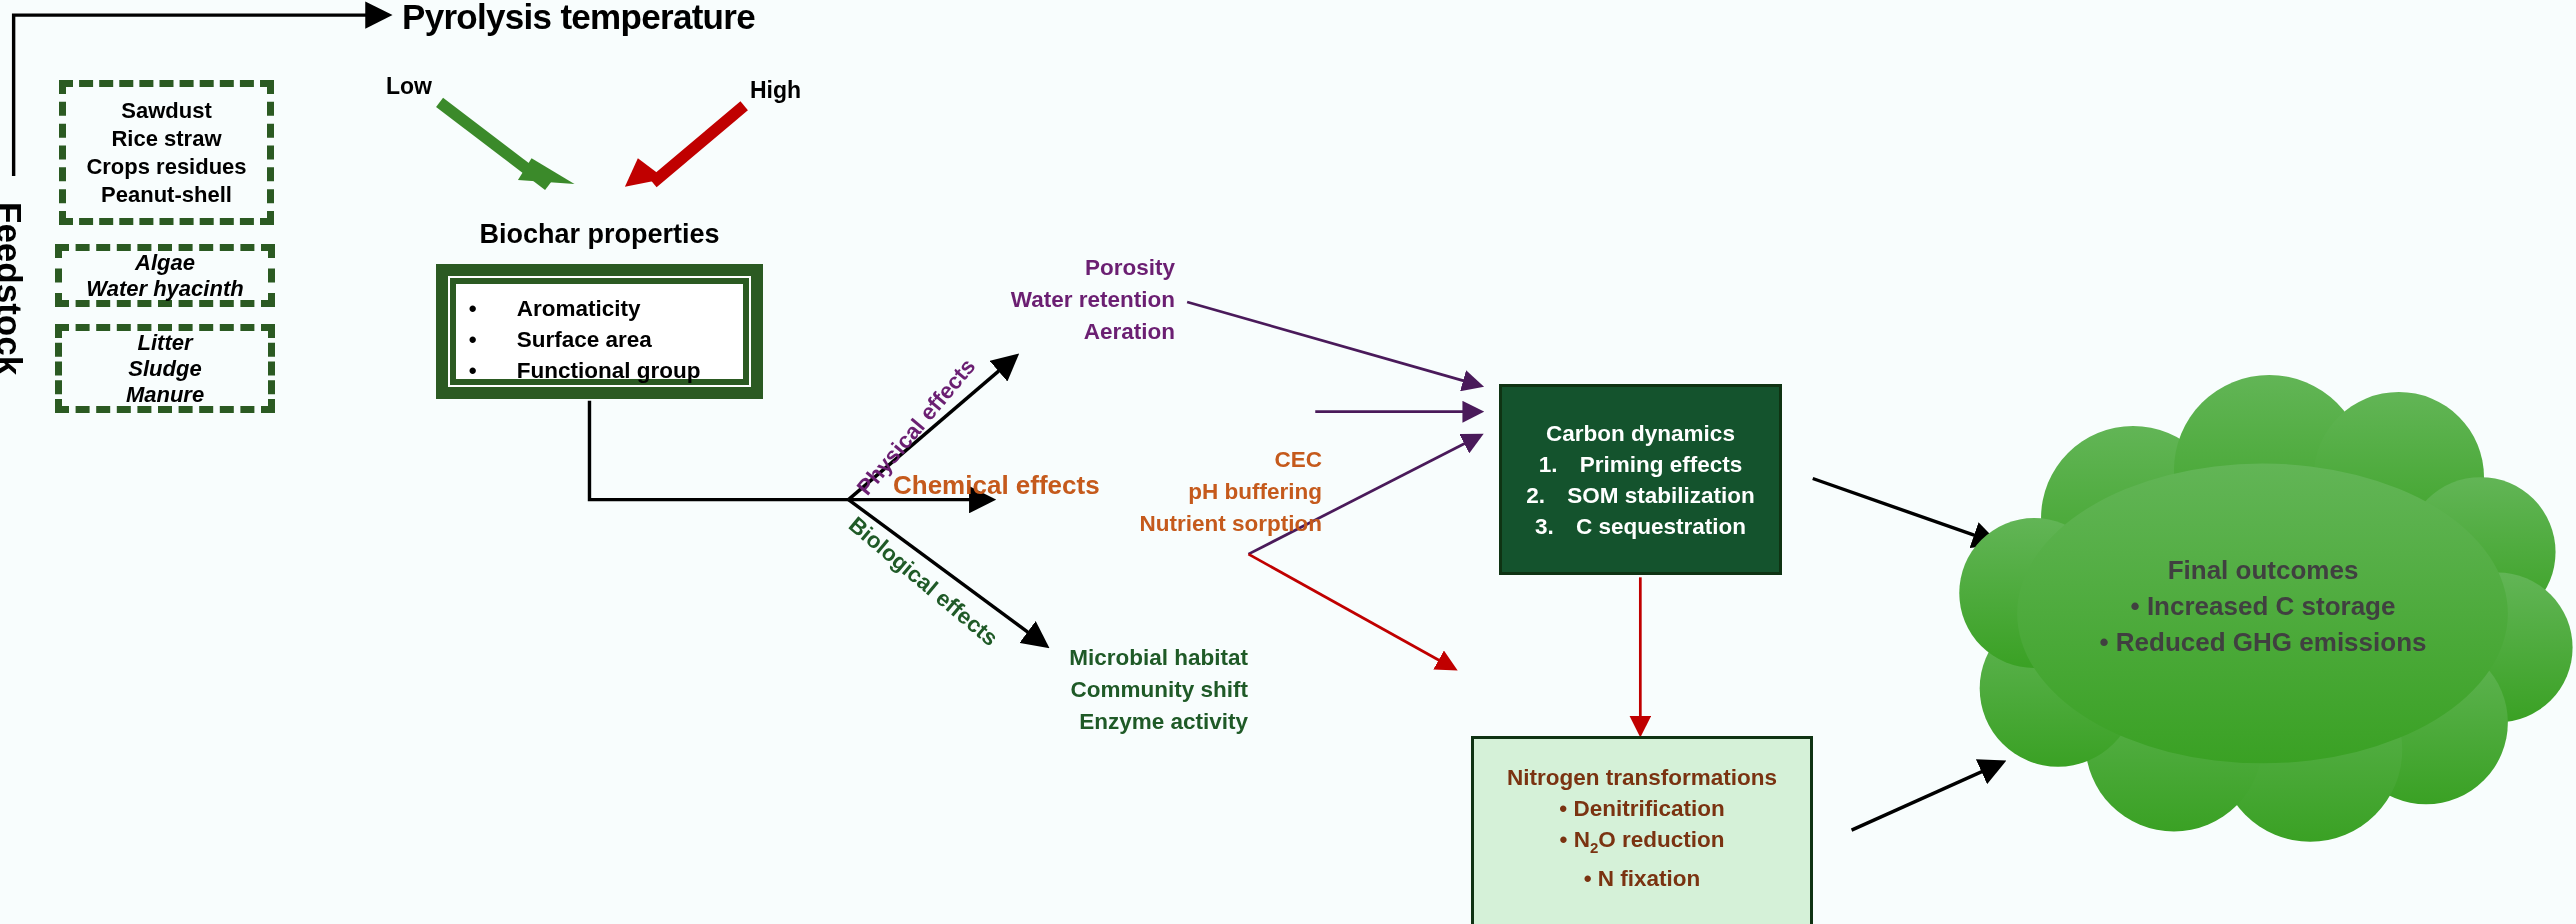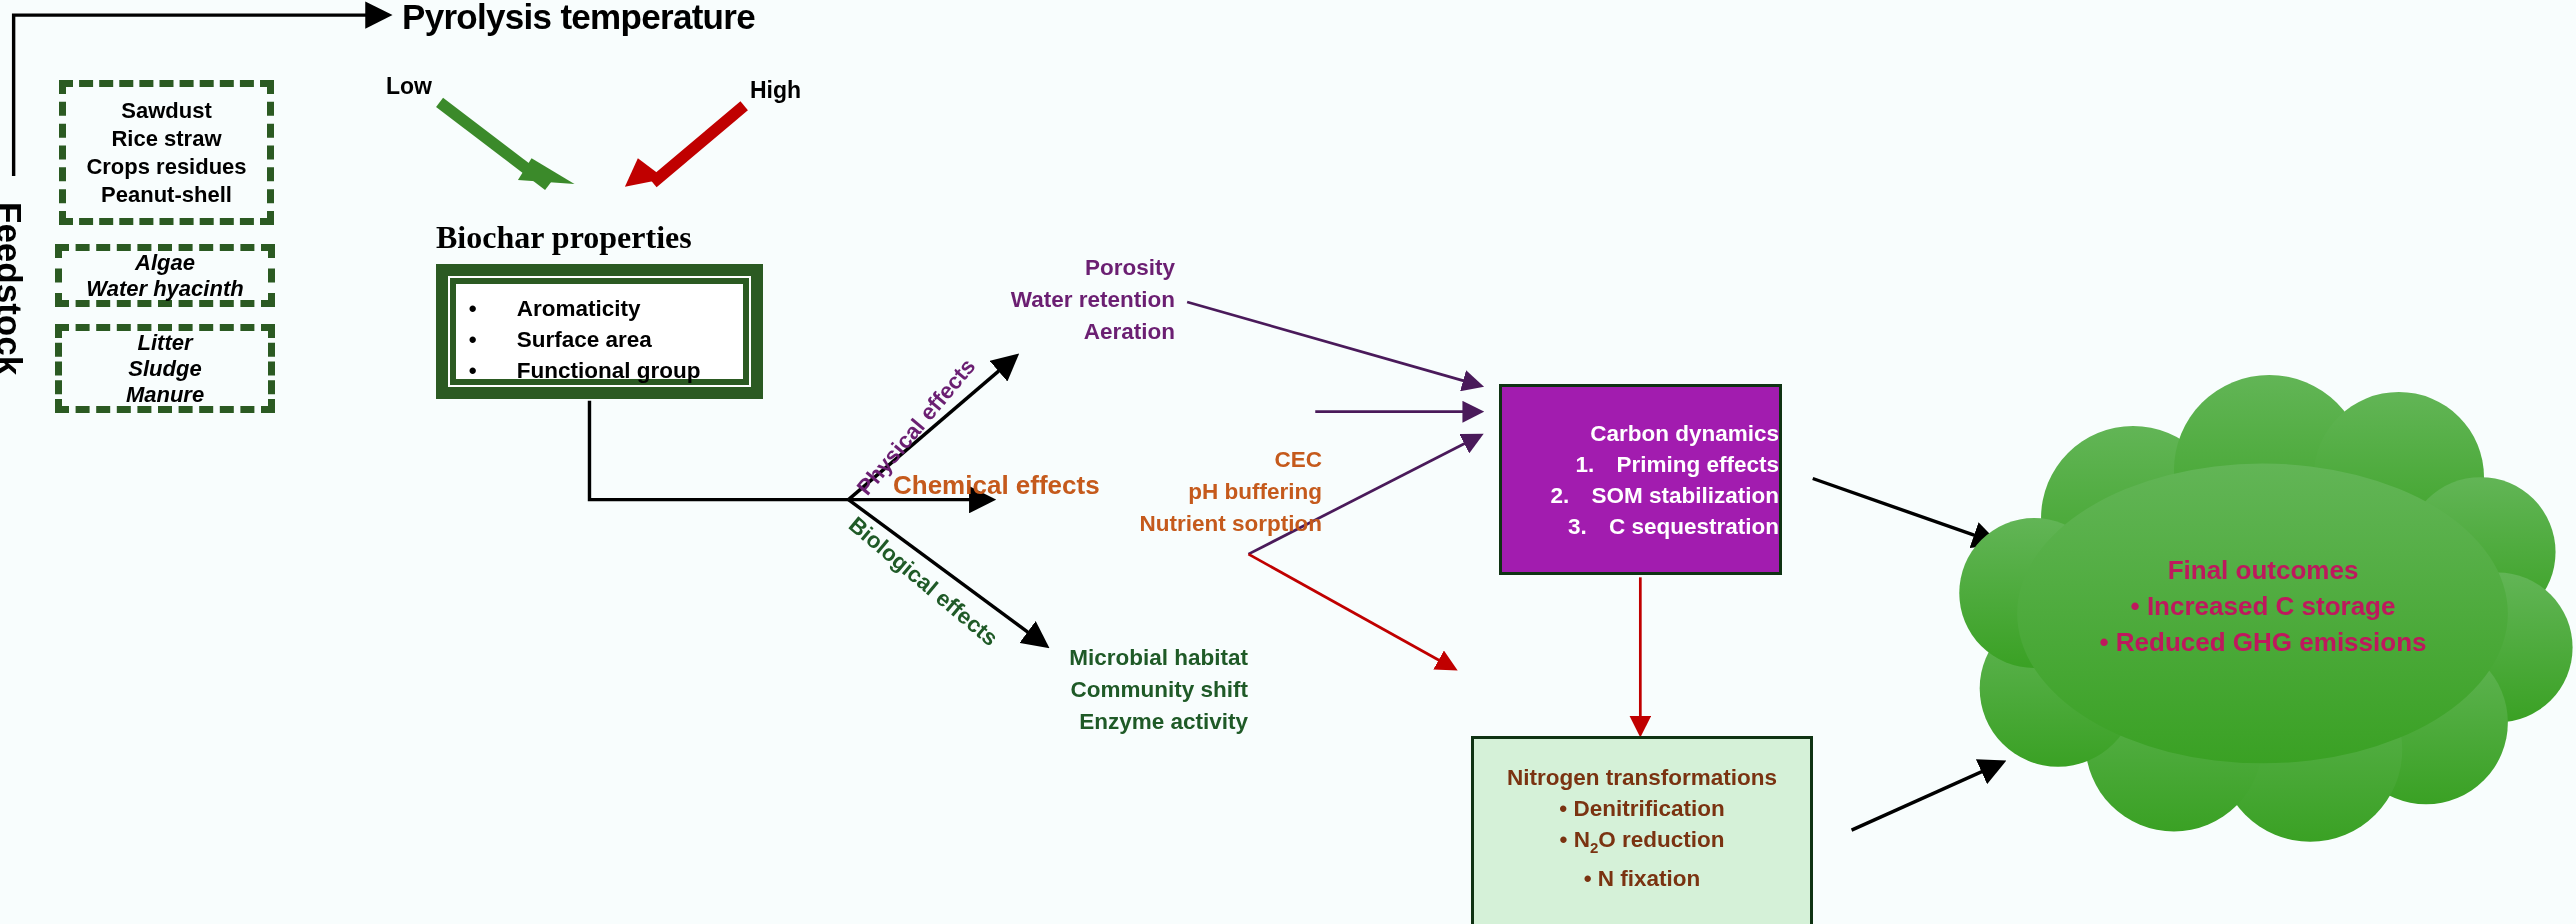--- a/index.html
+++ b/index.html
@@ -8,42 +8,42 @@
   svg.canvas { position:absolute; left:0; top:0; }
   .abs { position:absolute; }
   .title { left:402px; top:-2.7px; font-size:35px; color:#000; letter-spacing:-0.7px; }
   .feed-label { left:-12.3px; top:202px; width:55px; height:204px; }
   .feed-label span { position:absolute; left:0; top:0; transform-origin:0 0; transform:translate(41px,0) rotate(90deg);
                      font-size:35px; white-space:nowrap; color:#000; }
   .dbox { border:7.5px dashed #2b5a22; box-sizing:border-box; display:flex; flex-direction:column;
           align-items:center; justify-content:center; font-size:22px; color:#000; }
   .dbox .it { font-style:italic; }
   .lbl { font-size:23px; color:#000; }
-  .bc-title { left:436px; top:219px; width:327px; text-align:left; font-size:32px; color:#000;font-family:Liberation Serif, serif; }
+  .bc-title { left:436px; top:219px; width:327px; text-align:center; font-size:27px; color:#000; }
   .bc-box { left:436px; top:264px; width:327px; height:135px; background:#2b5a22; box-sizing:border-box; }
   .bc-inner { position:absolute; left:20.4px; top:20.4px; right:20.4px; bottom:20.4px; background:#fff;
               outline:2px solid #fff; outline-offset:6.8px; }
   .bc-inner ul { list-style:none; margin:0; padding:8.2px 0 0 12.3px; }
   .bc-inner li { font-size:22.5px; height:31px; line-height:31px; color:#000; display:flex; }
   .bc-inner li .b { width:48px; }
   .group { text-align:right; font-size:22.5px; line-height:32px; }
   .phys { color:#6b1f72; }
   .chem { color:#c55a1c; }
   .bio  { color:#1f5a27; }
   .rot { font-size:22.5px; white-space:nowrap; transform-origin:0 0; }
-  .carbon { left:1499px; top:384px; width:283px; height:191px; background:#a21caf; border:3.4px solid #0f3313;
+  .carbon { left:1499px; top:384px; width:283px; height:191px; background:#14532d; border:3.4px solid #0f3313;
             box-sizing:border-box; color:#fff; display:flex; flex-direction:column; justify-content:center;
-            align-items:flex-end; font-size:22.5px; line-height:31px; }
+            align-items:center; font-size:22.5px; line-height:31px; }
   .carbon .row { display:flex; }
   .carbon .num { width:41px; text-align:left; }
   .nitro { left:1471px; top:736px; width:342px; height:198px; background:#d5f1d8; border:3.4px solid #0f3313;
            box-sizing:border-box; color:#7a3311; display:flex; flex-direction:column; justify-content:center;
            align-items:center; font-size:22.5px; line-height:31px; padding-bottom:13.6px; }
   .nitro sub { font-size:15px; }
-  .cloud-text { left:1963px; top:552px; width:600px; text-align:center; font-size:26px; line-height:36px; color:#be185d; }
+  .cloud-text { left:1963px; top:552px; width:600px; text-align:center; font-size:26px; line-height:36px; color:#404040; }
 </style>
 </head>
 <body>
 
 <svg class="canvas" width="2576" height="925" viewBox="0 0 3780 1357">
   <defs>
     <marker id="ahBlack" markerWidth="8" markerHeight="8" refX="6" refY="4" orient="auto" markerUnits="strokeWidth">
       <path d="M0,0 L8,4 L0,8 Z" fill="#000"></path>
     </marker>
     <marker id="ahPurple" markerWidth="8" markerHeight="8" refX="6" refY="4" orient="auto" markerUnits="strokeWidth">

